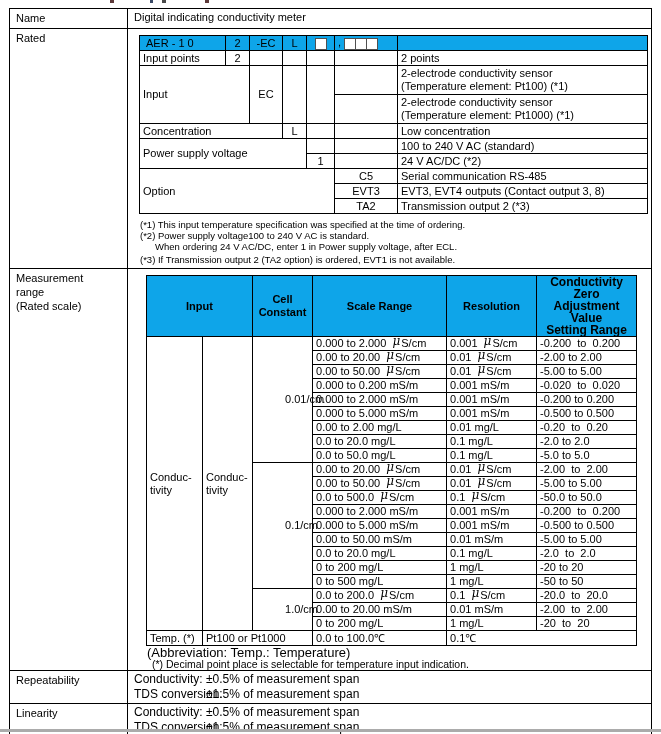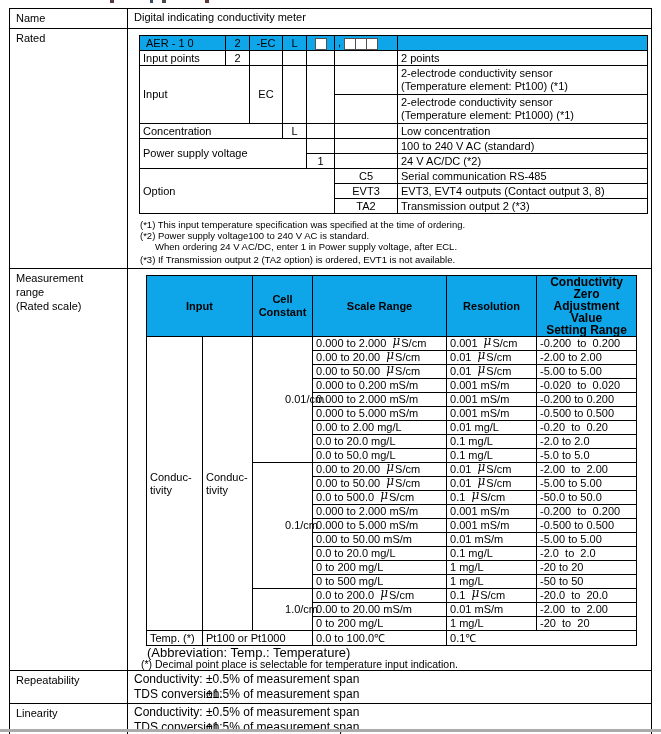--- a/index.html
+++ b/index.html
@@ -30,21 +30,21 @@
   #measTable td.hdsm{font-size:12px;line-height:12px;}
   #measTable td.cc{vertical-align:middle;padding-left:32px;}
   .wbox{display:inline-block;width:10px;height:10px;background:#fff;border:1px solid #505050;vertical-align:middle;}
   .grp{margin-right:-1px;}
   .mu{font-family:"DejaVu Serif",serif;font-style:italic;position:relative;top:-2px;margin:0 1px 0 3px;font-size:12px;}
   .fnotes{margin:5px 0 0 12px;font-size:9.5px;line-height:11px;}
   .fnotes div{white-space:pre;}
   .fn-indent{padding-left:15px;}
   .fn-gap{margin-top:2px;}
   .mnote1{margin-left:19px;font-size:13px;line-height:10px;}
-  .mnote2{margin-left:13px;font-size:10.5px;line-height:12px;}
+  .mnote2{margin-left:24px;font-size:10.5px;line-height:12px;}
   .kv{display:flex;padding:1px 0 0 6px;font-size:12px;line-height:14px;}
   .kv .k{width:72px;flex:none;white-space:nowrap;}
   .kv1{padding:1px 0 0 6px;font-size:11px;line-height:14px;}
   .kv1 .vv{margin-left:10px;}
   #rule{position:absolute;left:0;top:729px;width:661px;height:3px;background:#ababab;}
 </style>
 </head>
 <body>
 
 <div id="canvas">

